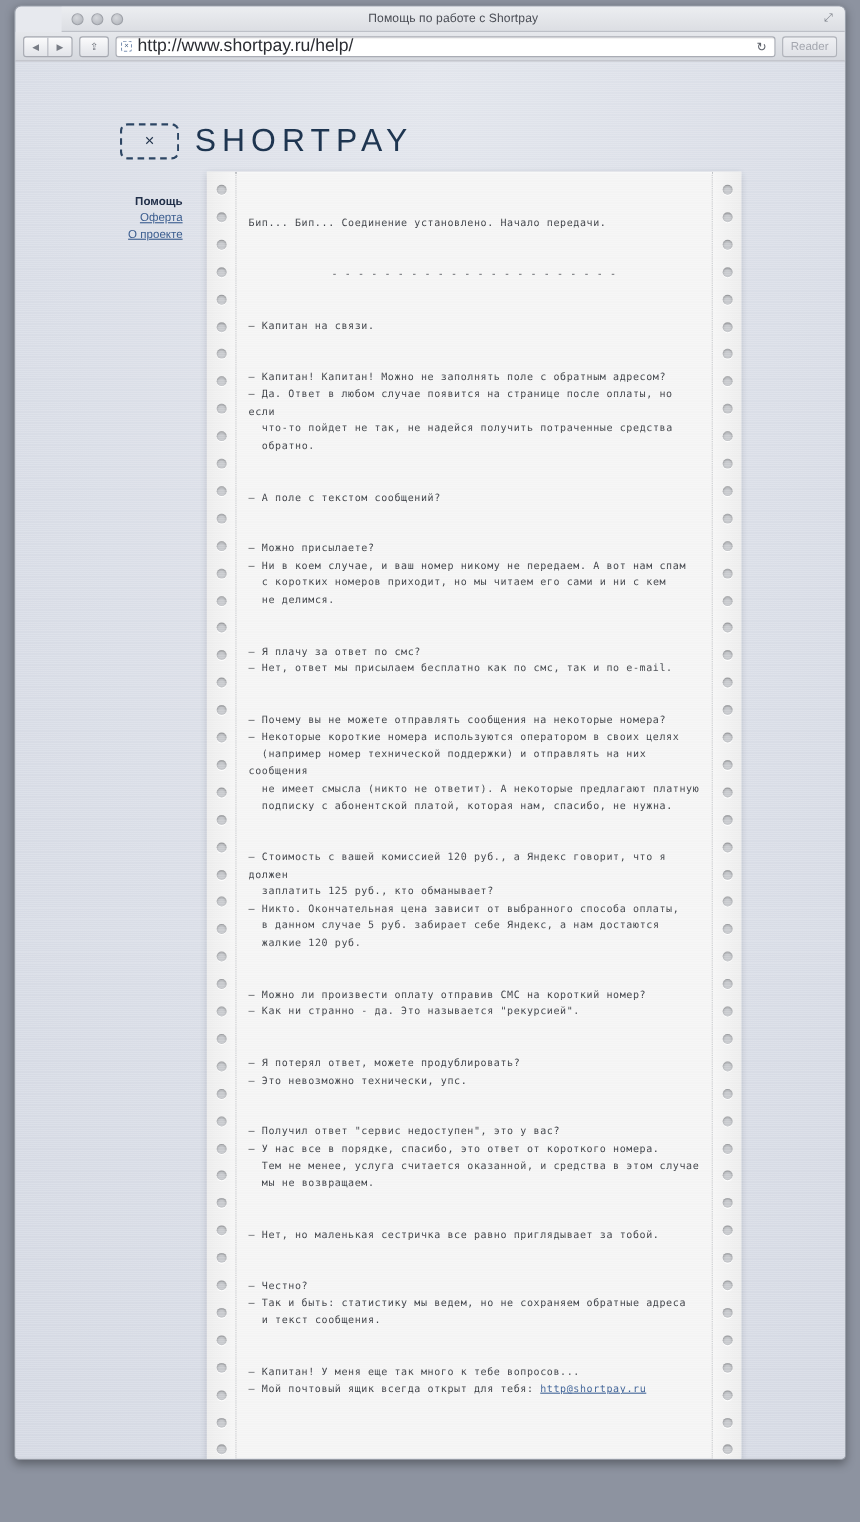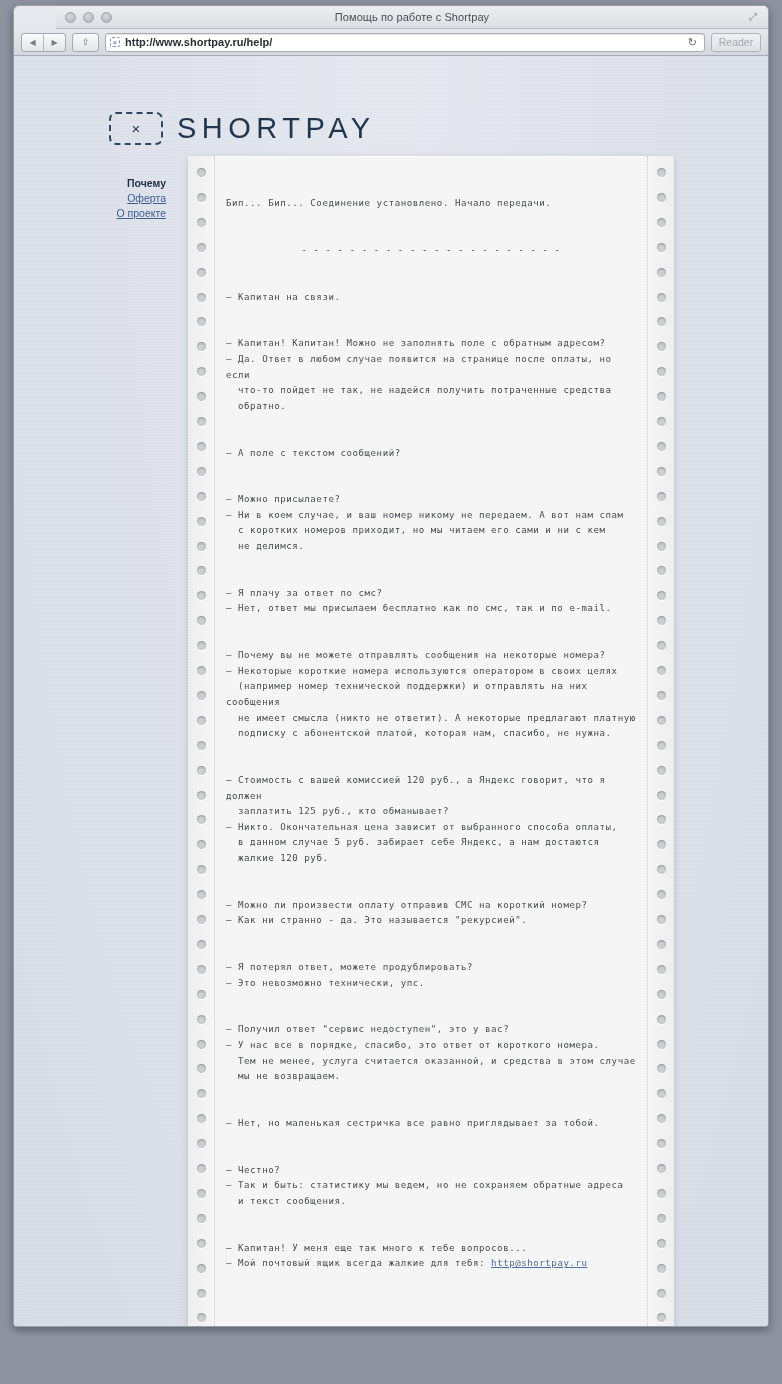--- a/index.html
+++ b/index.html
@@ -120,24 +120,23 @@
   .favicon {
     width: 10px; height: 10px;
     border: 1px dashed #7d93b5;
     border-radius: 2px;
     display: flex; align-items: center; justify-content: center;
     font-size: 7px; color: #4a6487;
     box-sizing: border-box;
     flex: none;
   }
   .url-text {
-    font-size: 11px;
+    font-size: 16px;
     color: #2b2d33;
     white-space: nowrap;
-    font-weight: bold;
   }
   .reload-icon {
     margin-left: auto;
     font-size: 11px;
     color: #5e626b;
     padding-right: 3px;
   }
   .readerbtn {
     height: 17px;
     min-width: 48px;
@@ -312,21 +311,21 @@
   <div class="viewport">
 
     <div class="brand">
       <div class="brand-mark">
         <span>×</span>
       </div>
       <div class="brand-word">SHORTPAY</div>
     </div>
 
     <nav class="sidenav">
-      <a class="nav-item current">Почему</a>
+      <a class="nav-item current">Помощь</a>
       <a class="nav-item">Оферта</a>
       <a class="nav-item">О проекте</a>
     </nav>
 
     <div class="paper">
       <div class="sprocket left" id="sprocket-left">
           <div class="hole" style="top: 12px;"></div>
           <div class="hole" style="top: 36.9px;"></div>
           <div class="hole" style="top: 61.8px;"></div>
           <div class="hole" style="top: 86.7px;"></div>
@@ -432,17 +431,17 @@
   с коротких номеров приходит, но мы читаем его сами и ни с кем
   не делимся.</div><div class="gap"></div><div class="gap"></div><div class="line">— Я плачу за ответ по смс?</div><div class="line">— Нет, ответ мы присылаем бесплатно как по смс, так и по e-mail.</div><div class="gap"></div><div class="gap"></div><div class="line">— Почему вы не можете отправлять сообщения на некоторые номера?</div><div class="line">— Некоторые короткие номера используются оператором в своих целях
   (например номер технической поддержки) и отправлять на них сообщения
   не имеет смысла (никто не ответит). А некоторые предлагают платную
   подписку с абонентской платой, которая нам, спасибо, не нужна.</div><div class="gap"></div><div class="gap"></div><div class="line">— Стоимость с вашей комиссией 120 руб., а Яндекс говорит, что я должен
   заплатить 125 руб., кто обманывает?</div><div class="line">— Никто. Окончательная цена зависит от выбранного способа оплаты,
   в данном случае 5 руб. забирает себе Яндекс, а нам достаются
   жалкие 120 руб.</div><div class="gap"></div><div class="gap"></div><div class="line">— Можно ли произвести оплату отправив СМС на короткий номер?</div><div class="line">— Как ни странно - да. Это называется "рекурсией".</div><div class="gap"></div><div class="gap"></div><div class="line">— Я потерял ответ, можете продублировать?</div><div class="line">— Это невозможно технически, упс.</div><div class="gap"></div><div class="gap"></div><div class="line">— Получил ответ "сервис недоступен", это у вас?</div><div class="line">— У нас все в порядке, спасибо, это ответ от короткого номера.
   Тем не менее, услуга считается оказанной, и средства в этом случае
   мы не возвращаем.</div><div class="gap"></div><div class="gap"></div><div class="line">— Нет, но маленькая сестричка все равно приглядывает за тобой.</div><div class="gap"></div><div class="gap"></div><div class="line">— Честно?</div><div class="line">— Так и быть: статистику мы ведем, но не сохраняем обратные адреса
-  и текст сообщения.</div><div class="gap"></div><div class="gap"></div><div class="line">— Капитан! У меня еще так много к тебе вопросов...</div><div class="line"><span>— Мой почтовый ящик всегда жалкие для тебя: </span><a class="mail-link">http@shortpay.ru</a></div><div class="gap"></div><div class="gap"></div></div>
+  и текст сообщения.</div><div class="gap"></div><div class="gap"></div><div class="line">— Капитан! У меня еще так много к тебе вопросов...</div><div class="line"><span>— Мой почтовый ящик всегда открыт для тебя: </span><a class="mail-link">http@shortpay.ru</a></div><div class="gap"></div><div class="gap"></div></div>
     </div>
 
   </div>
 </div>
 
 </body></html>

